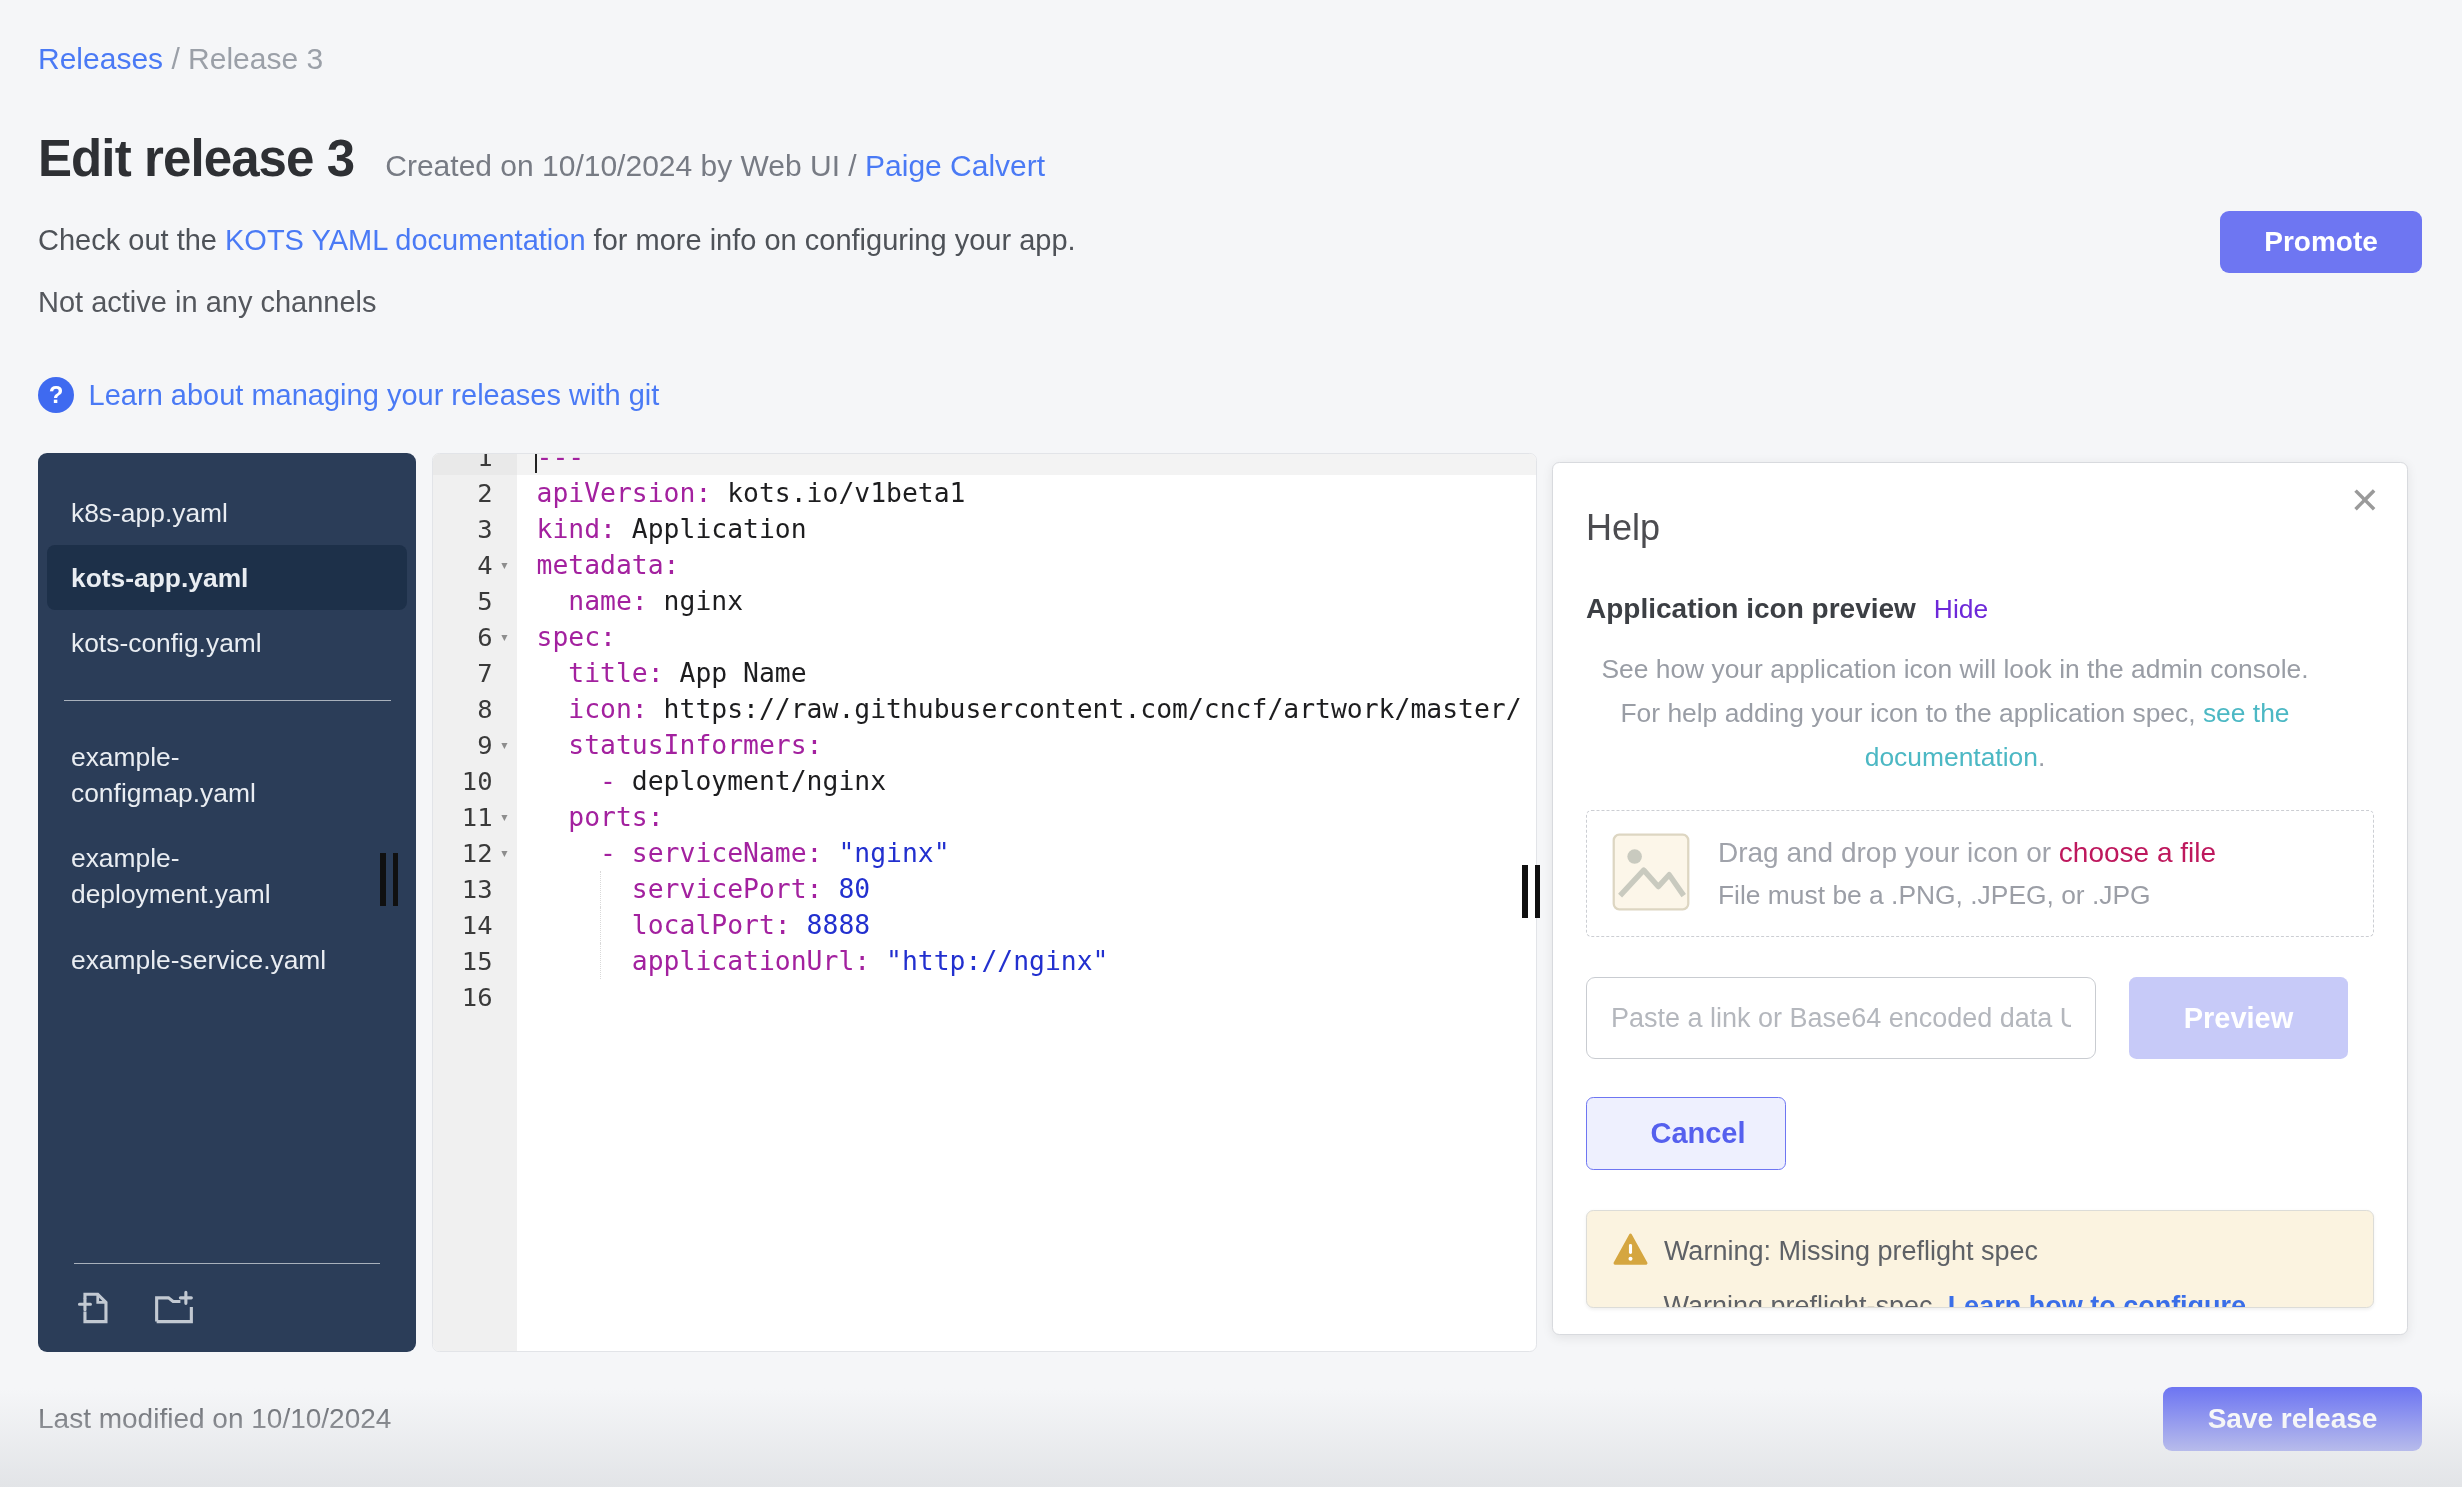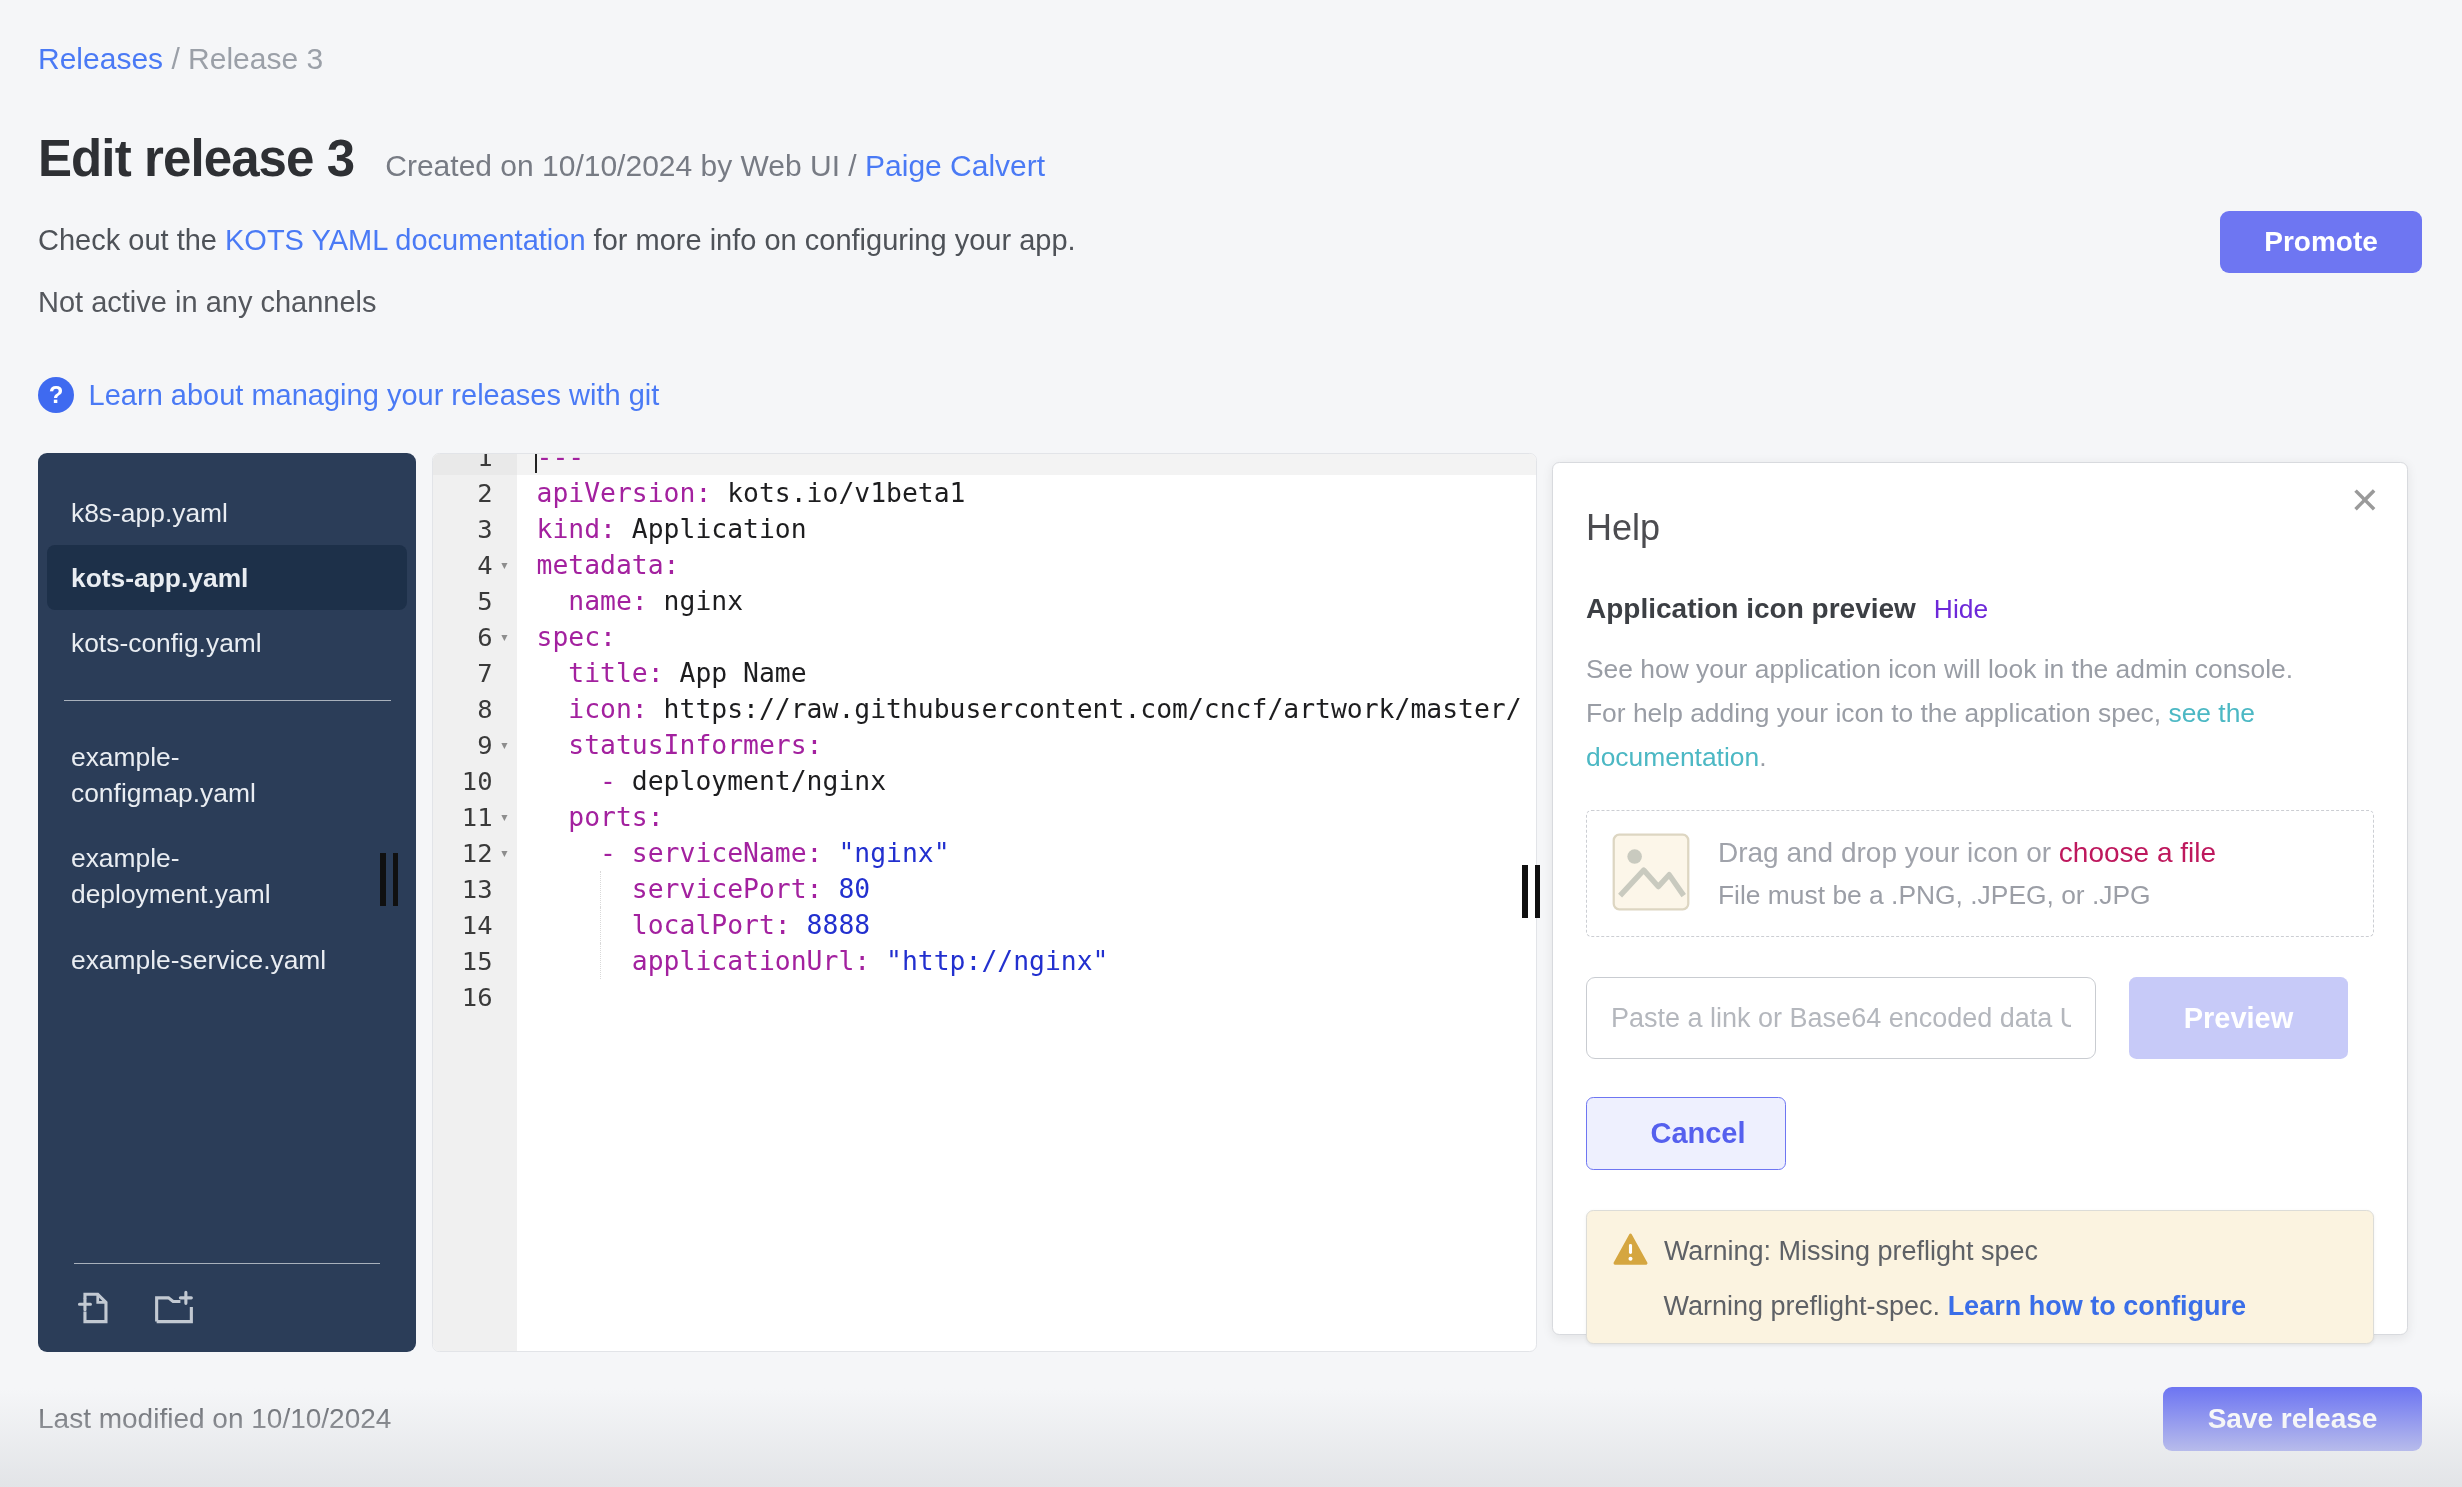--- a/index.html
+++ b/index.html
@@ -66,37 +66,37 @@
   .resize-right { left:1484px; top:412px; }
 
   
   .help-card { width:856px; flex:none; margin-top:9px; height:873px; background:#fff; border:0.9px solid #d8dade;
                border-radius:7.3px; box-shadow:0 2.7px 11px rgba(0,0,0,.08); padding:24px 33px 27px; position:relative; }
   .help-close { position:absolute; top:20px; right:27px; font-size:36px; color:#9a9a9a; cursor:pointer; line-height:1; font-weight:300; }
   .help-title { font-size:36px; color:#4c4c50; font-weight:500; margin-top:20px; }
   .section-row { margin-top:44px; display:flex; align-items:baseline; gap:18px; }
   .section-title { font-size:28px; font-weight:bold; color:#3c3f44; }
   .hide-link { font-size:26.4px; color:#6d28d9; }
-  .help-desc { margin-top:22px; font-size:26.4px; line-height:44px; color:#999da5; width:738px; }
+  .help-desc { margin-top:22px; font-size:26.4px; line-height:44px; color:#999da5; width:738px;text-align:center; }
   .help-desc a { color:#4cb8c4; }
   .dropzone { margin-top:31px; border:1.8px dashed #ccced3; border-radius:5.5px; padding:20px 24px; display:flex;
               align-items:center; gap:27px; height:127px; cursor:pointer; }
   .dz-texts .dz-main { font-size:28px; color:#a0a3ab; }
   .dz-texts .dz-main a { color:#be185d; }
   .dz-texts .dz-hint { margin-top:11px; font-size:26.4px; color:#9b9ea6; }
   .input-row { margin-top:40px; display:flex; gap:33px; align-items:center; }
   .url-input { width:510px; height:82px; border:1.8px solid #c9ccd1; border-radius:9px; font-size:27px;
                font-family:inherit; padding:0 24px; color:#55585f; outline:none; }
   .url-input::placeholder { color:#b4b7bd; }
   .preview-btn { width:219px; height:82px; background:#c7caf8; border:none; border-radius:7.3px; color:#fff;
                  font-size:29px; font-weight:bold; font-family:inherit; cursor:default; }
   .cancel-btn { margin-top:38px; width:200px; height:73px; background:#eef0fe; border:1.8px solid #6e76f2;
                 border-radius:7.3px; color:#5560ee; font-size:29px; font-weight:bold; font-family:inherit; cursor:pointer;padding-left:24px; }
   .warning-box { margin-top:40px; background:#fbf3e0; border:0.9px solid #dcdcd8; border-radius:7.3px;
-                 box-shadow:0 1.8px 3.6px rgba(0,0,0,.06); padding:22px 25.5px; height:134px; overflow:hidden; }
+                 box-shadow:0 1.8px 3.6px rgba(0,0,0,.06); padding:22px 25.5px; height:98px; overflow:hidden; }
   .warn-row { display:flex; align-items:center; gap:16.4px; }
   .warn-title { font-size:27px; color:#5e6166; }
   .warn-line2 { margin-top:22px; margin-left:51px; font-size:27px; color:#5e6166; }
   .warn-line2 a { color:#3a6ee8; font-weight:600; }
 
   
   .footer { display:flex; justify-content:space-between; align-items:center; margin:35px 40px 0 38px; }
   .last-modified { font-size:28px; color:#55585f; }
   .save-btn { width:259px; height:64px; background:#6e76f2; border:none; border-radius:9px; color:#fff;
               font-size:28px; font-weight:bold; font-family:inherit; cursor:pointer; }

